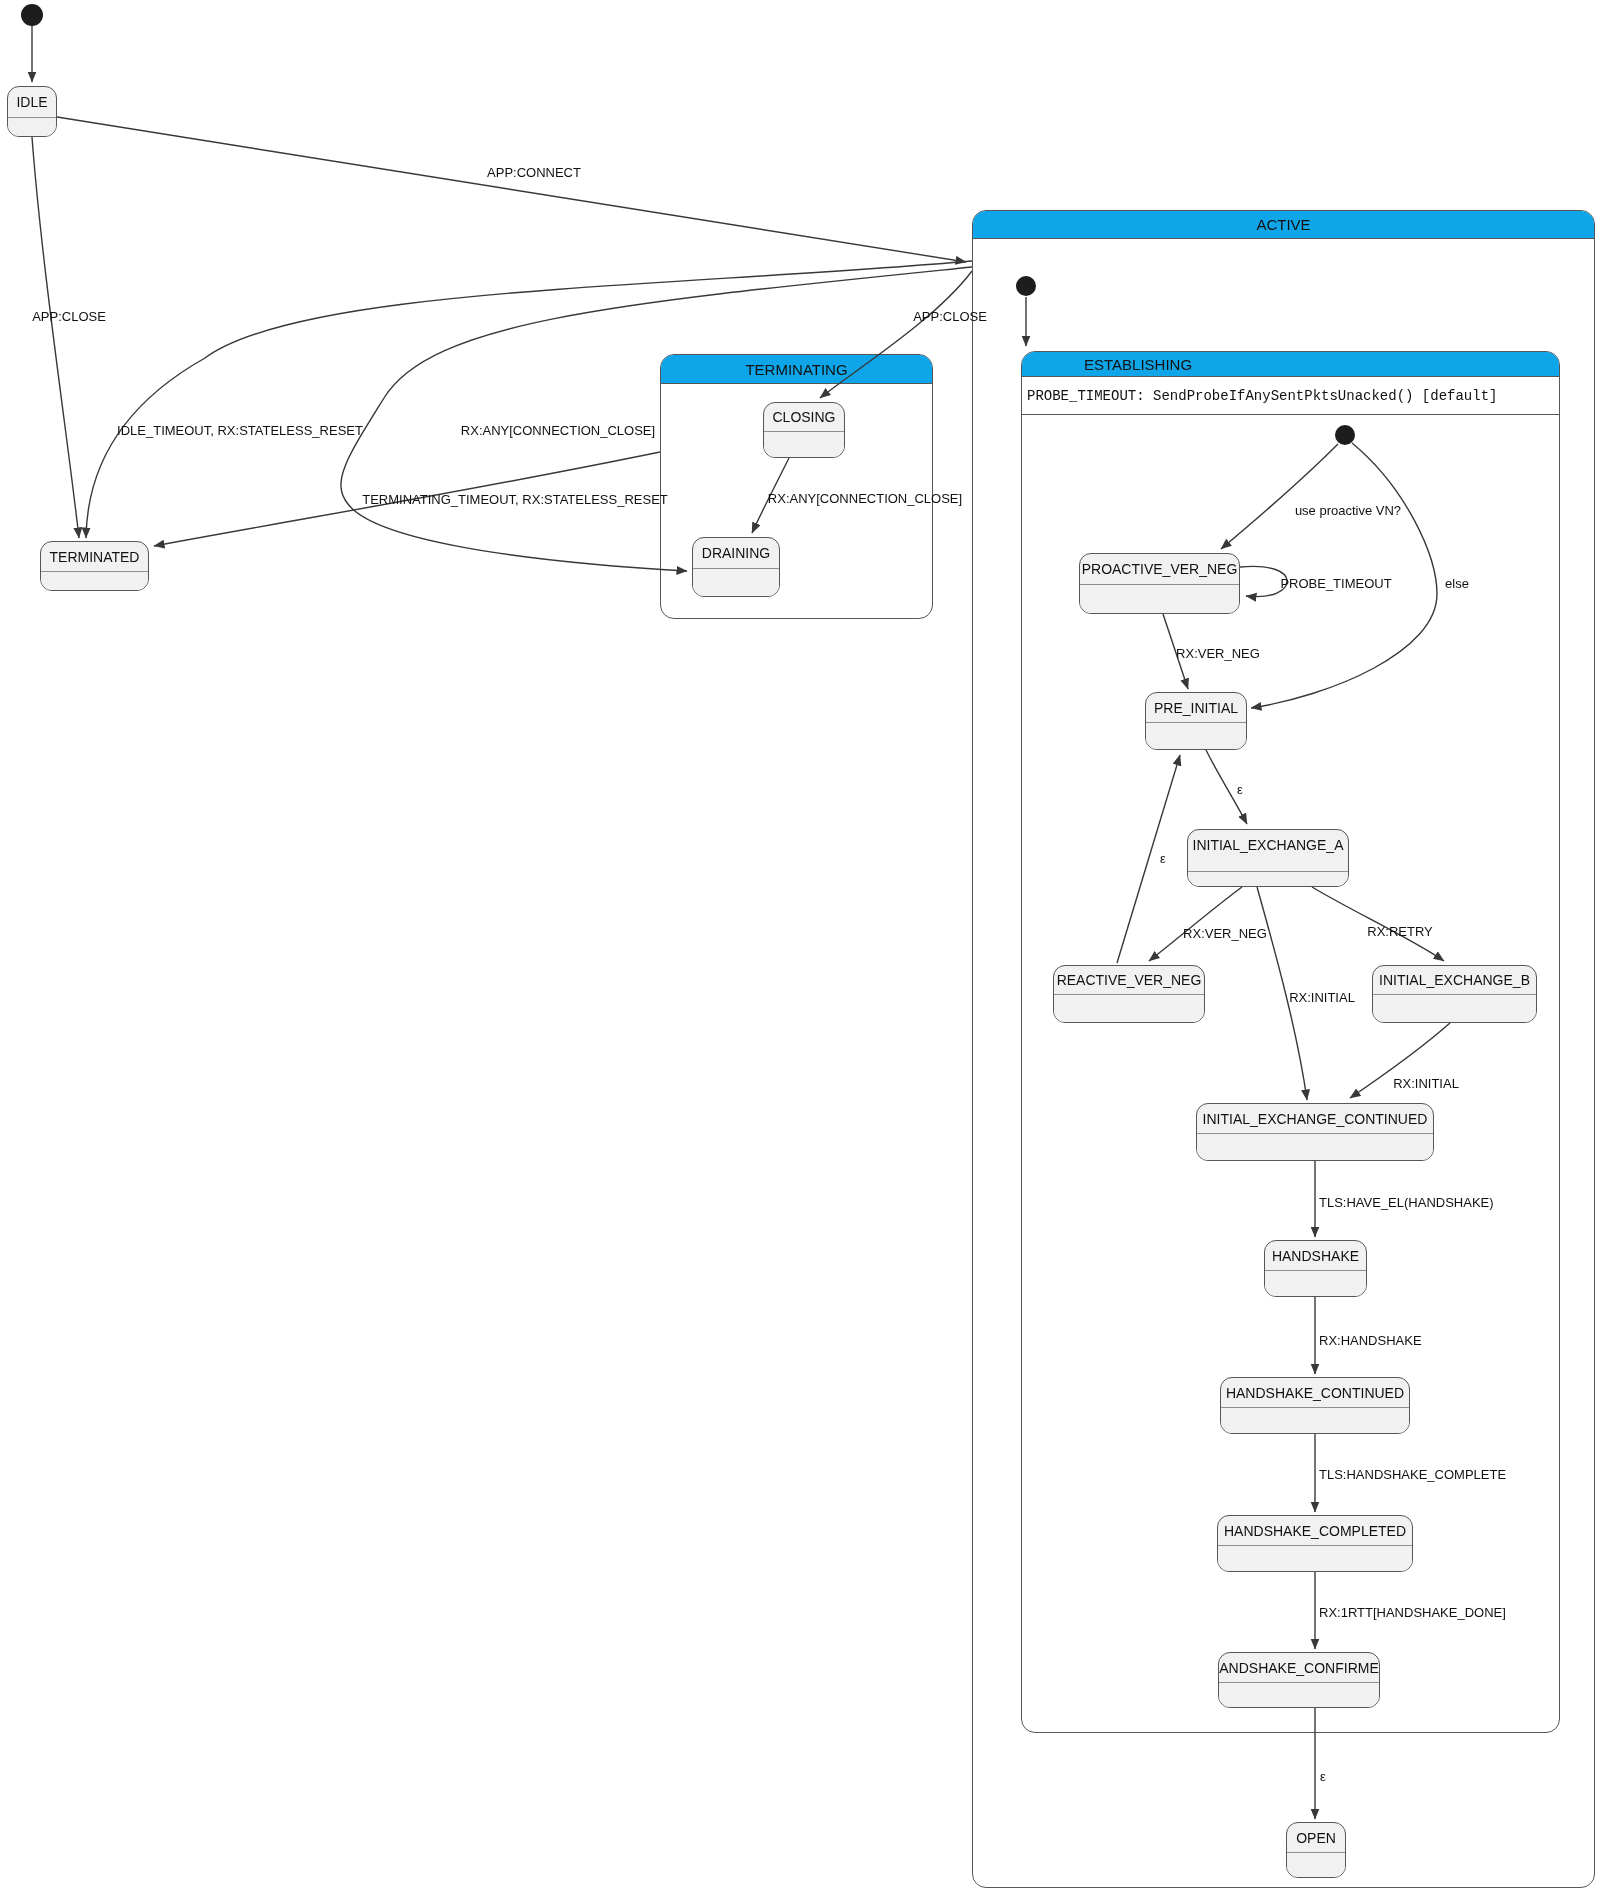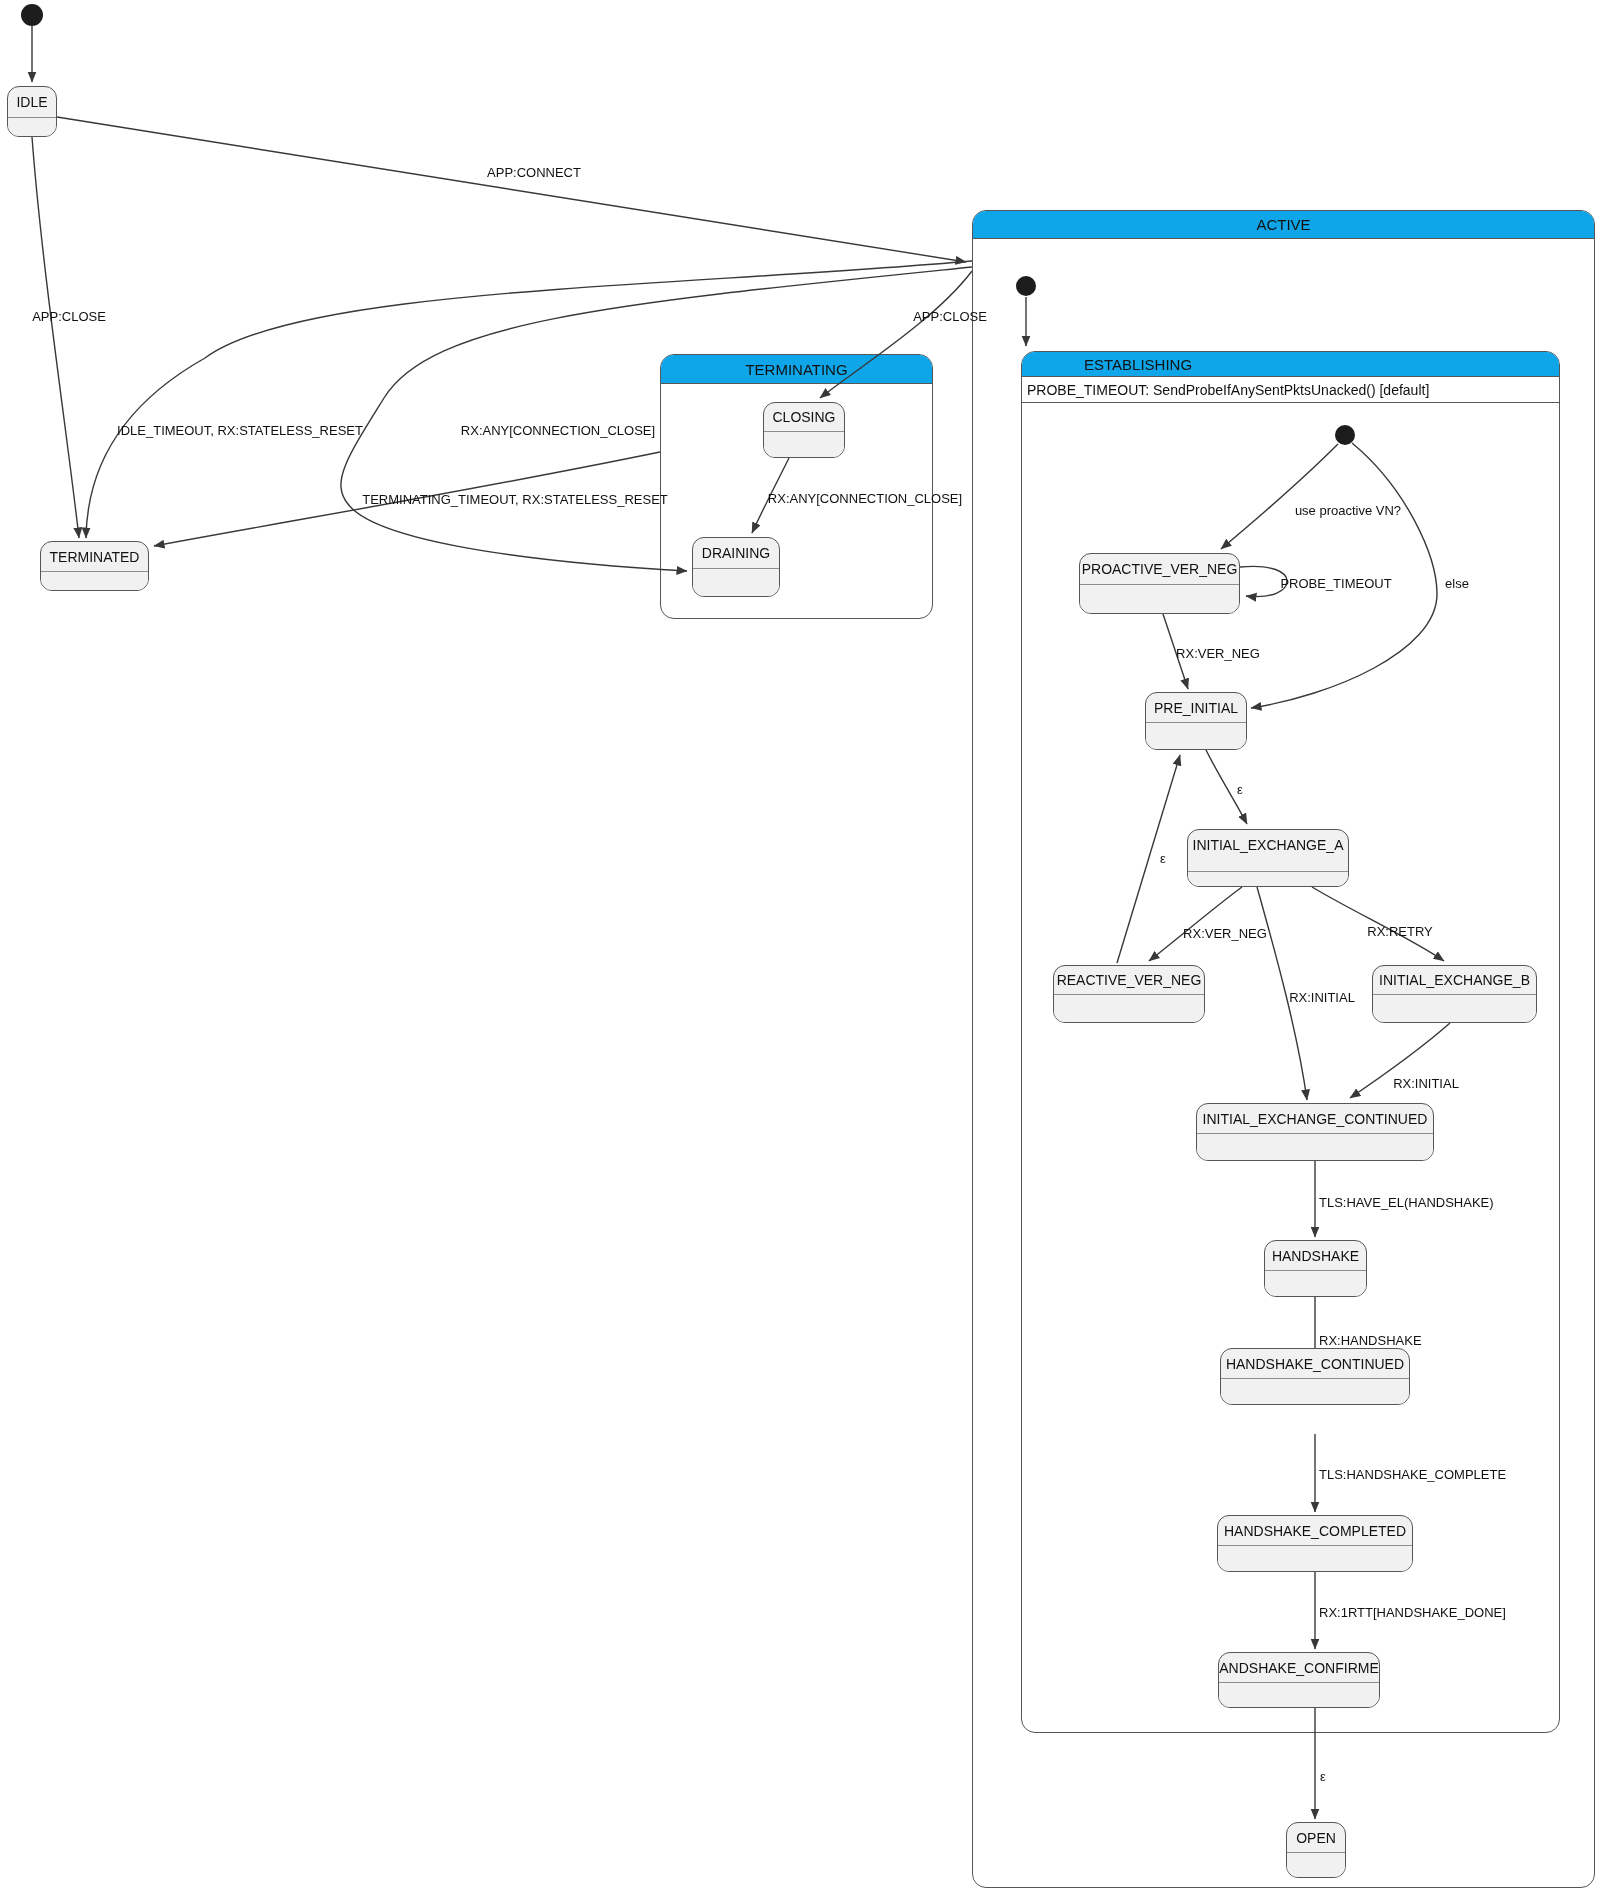--- a/index.html
+++ b/index.html
@@ -54,21 +54,21 @@
   <div class="composite" style="left:660px;top:354px;width:273px;height:265px;">
     <div class="comp-head" style="height:29px;">
       <span>TERMINATING</span>
     </div>
   </div>
 
   <div class="composite" style="left:1021px;top:351px;width:539px;height:1382px;">
     <div class="comp-head left" style="height:25px;padding-left:62px;">
       <span>ESTABLISHING</span>
     </div>
-    <div class="comp-activity" style="height:26px;">PROBE_TIMEOUT: SendProbeIfAnySentPktsUnacked() [default]</div>
+    <div class="comp-activity" style="height:38px;font-family:Liberation Mono, monospace;">PROBE_TIMEOUT: SendProbeIfAnySentPktsUnacked() [default]</div>
   </div>
 
   <svg class="wires" viewBox="0 0 1606 1893">
     <defs>
       <marker id="arr" markerWidth="12" markerHeight="10" refX="10.5" refY="4.5" orient="auto" markerUnits="userSpaceOnUse">
         <path d="M0,0 L11,4.5 L0,9 z" fill="#383838"></path>
       </marker>
     </defs>
     <g fill="none" stroke="#383838" stroke-width="1.4">
       <path d="M32,26 L32,82" marker-end="url(#arr)"></path>
@@ -149,21 +149,21 @@
   <div class="state" style="left:1196px;top:1103px;width:238px;height:58px;">
     <div class="st-title" style="height:29px;">INITIAL_EXCHANGE_CONTINUED</div>
     <div class="st-body"></div>
   </div>
 
   <div class="state" style="left:1264px;top:1240px;width:103px;height:57px;">
     <div class="st-title" style="height:29px;">HANDSHAKE</div>
     <div class="st-body"></div>
   </div>
 
-  <div class="state" style="left:1220px;top:1348px;width:190px;height:57px;">
+  <div class="state" style="left:1220px;top:1377px;width:190px;height:57px;">
     <div class="st-title" style="height:29px;">HANDSHAKE_CONTINUED</div>
     <div class="st-body"></div>
   </div>
 
   <div class="state" style="left:1217px;top:1515px;width:196px;height:57px;">
     <div class="st-title" style="height:29px;">HANDSHAKE_COMPLETED</div>
     <div class="st-body"></div>
   </div>
 
   <div class="state" style="left:1218px;top:1652px;width:162px;height:56px;">

